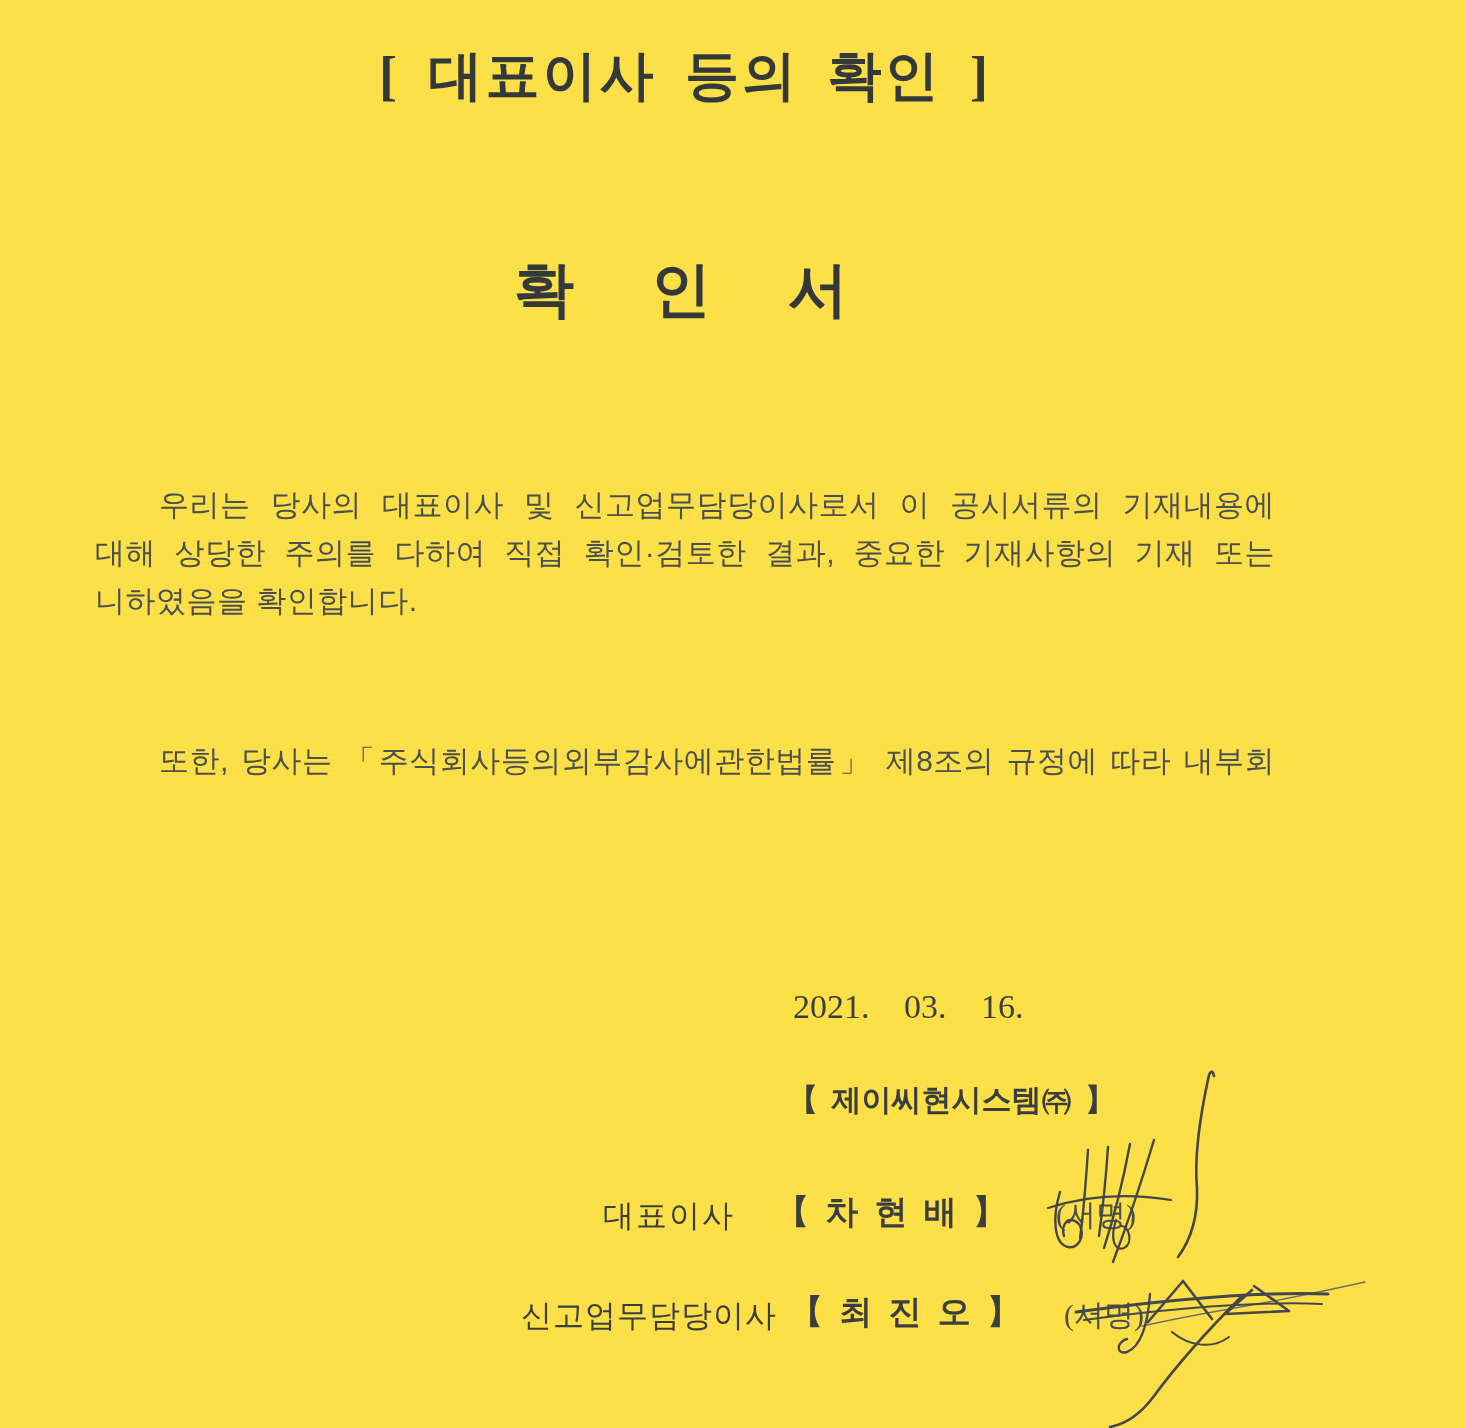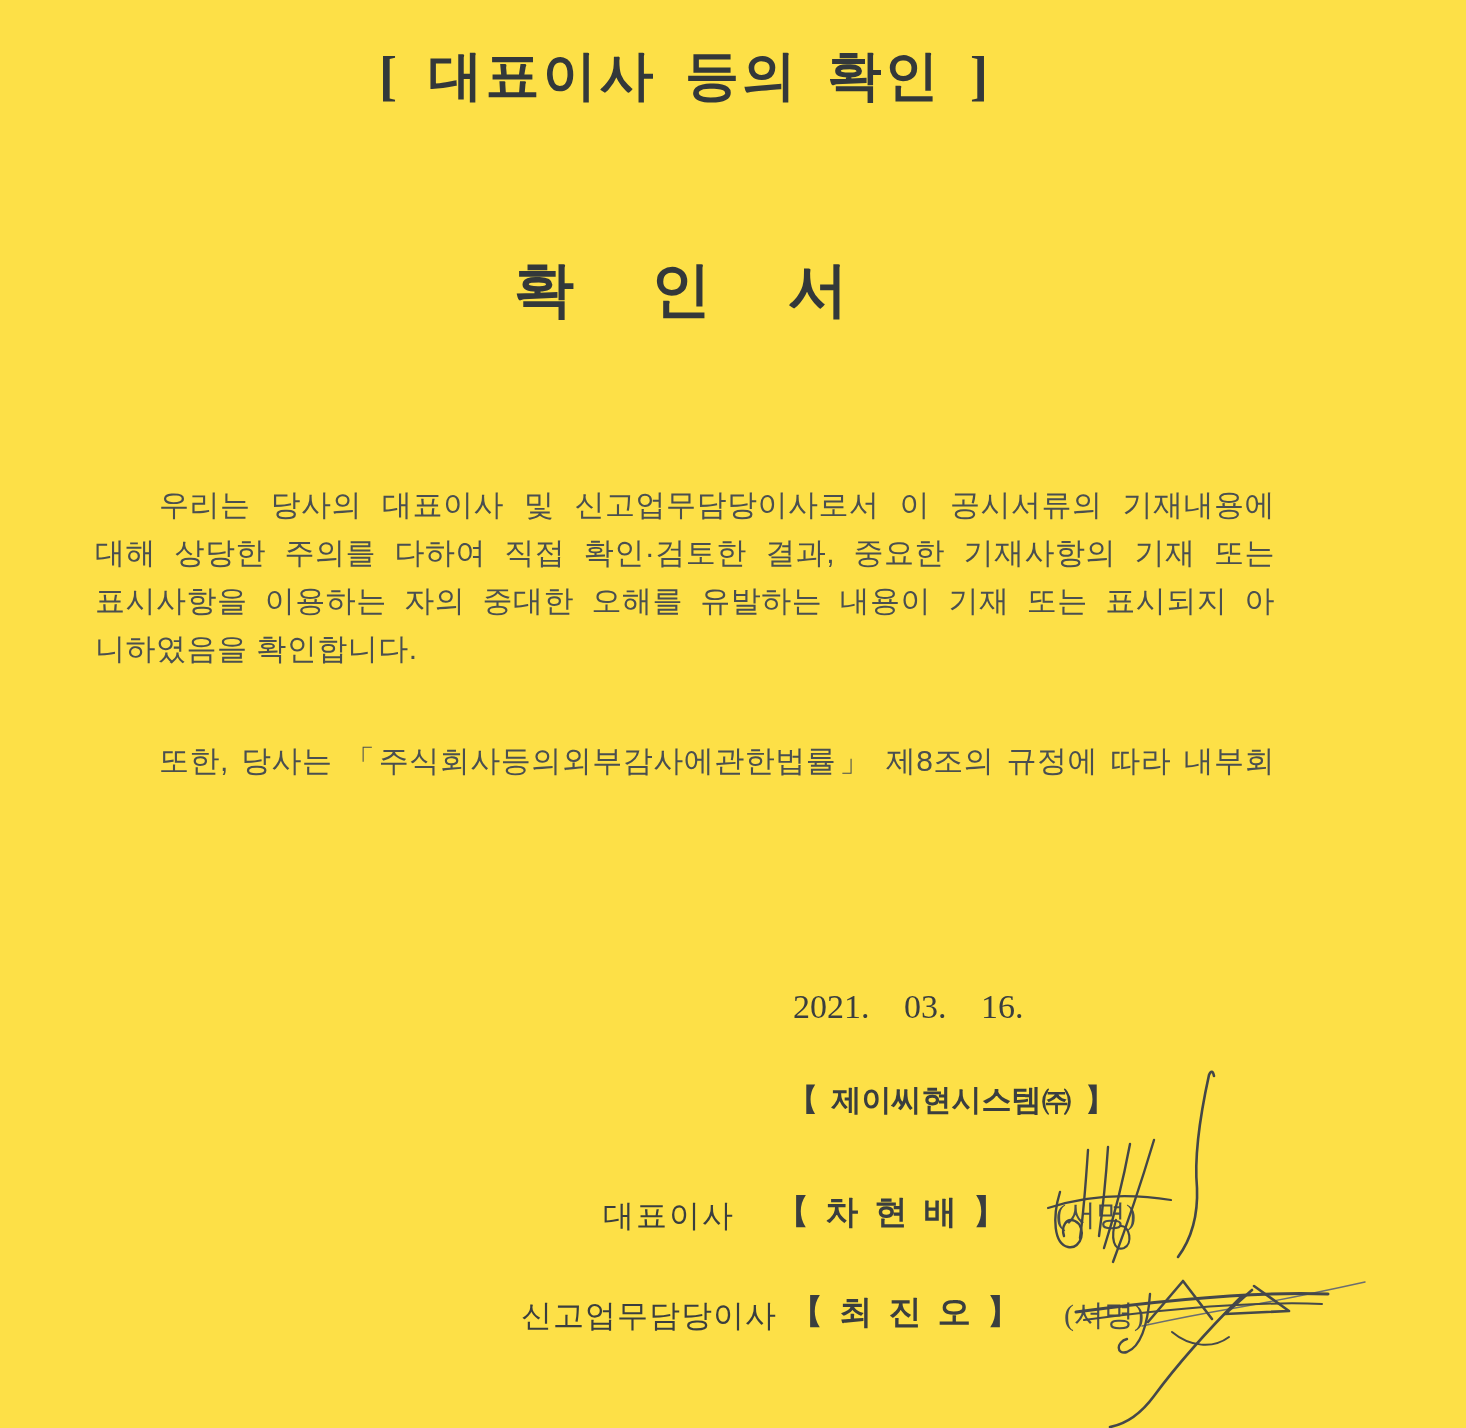--- a/index.html
+++ b/index.html
@@ -87,21 +87,20 @@
 
 <div class="page">
 
   <div class="doc-title">[ 대표이사 등의 확인 ]</div>
 
   <div class="doc-heading">확 인 서</div>
 
   <div class="para p1">
     <div class="jline indent">우리는 당사의 대표이사 및 신고업무담당이사로서 이 공시서류의 기재내용에</div>
     <div class="jline">대해 상당한 주의를 다하여 직접 확인·검토한 결과, 중요한 기재사항의 기재 또는</div>
-    <div class="jline">표시사항을 이용하는 자의 중대한 오해를 유발하는 내용이 기재 또는 표시되지 아</div>
     <div class="plain">니하였음을 확인합니다.</div>
   </div>
 
   <div class="para p2">
     <div class="jline indent">또한, 당사는 「주식회사등의외부감사에관한법률」 제8조의 규정에 따라 내부회</div>
   </div>
 
   <div class="serifline date">2021. 03. 16.</div>
 
   <div class="serifline company">【 제이씨현시스템㈜ 】</div>

